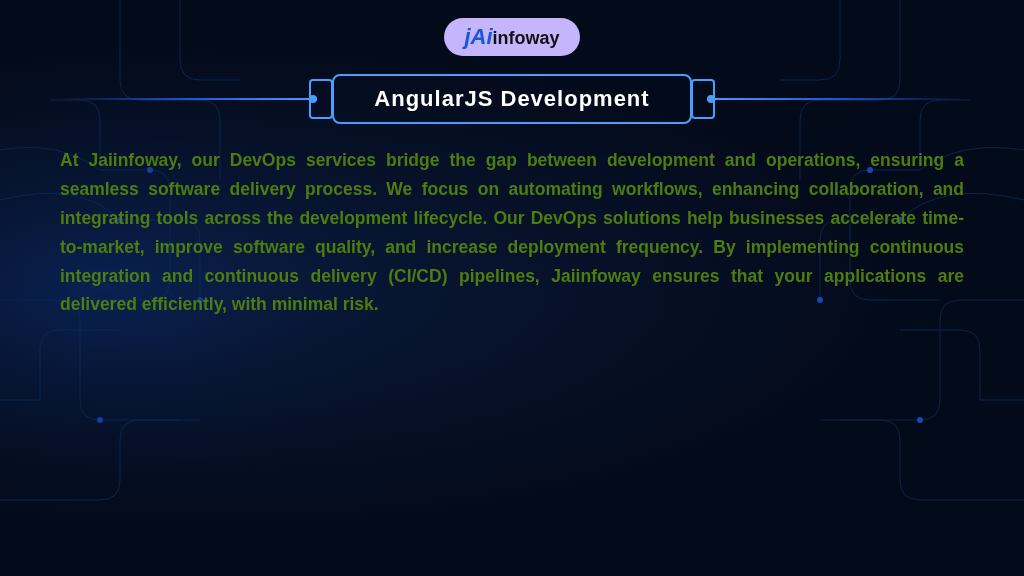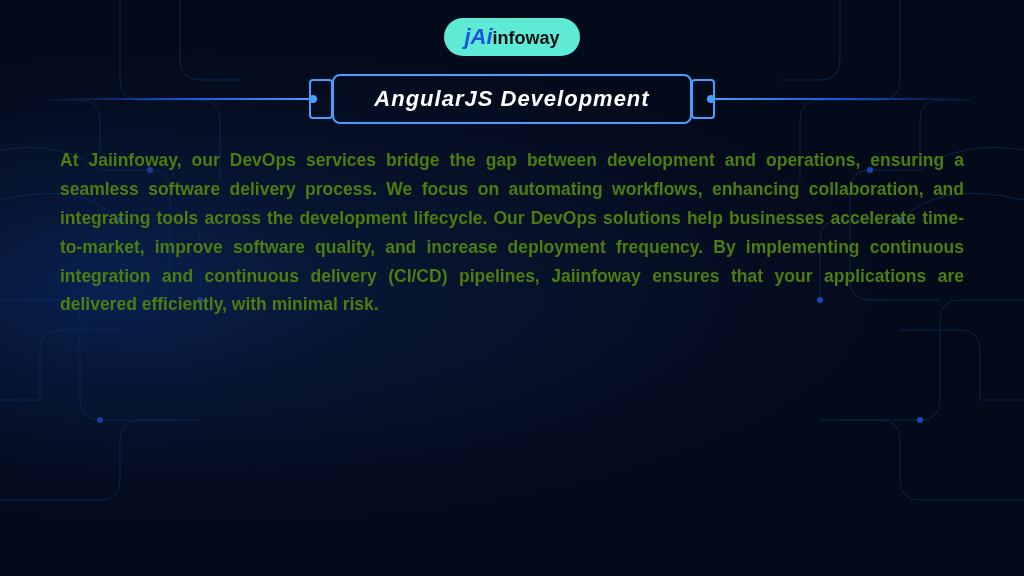--- a/index.html
+++ b/index.html
@@ -42,21 +42,21 @@
       width: 100%;
       height: 100%;
       display: flex;
       flex-direction: column;
       align-items: center;
       padding: 18px 60px 30px 60px;
     }
 
     
     .logo-container {
-      background: #5eead4;
+      background: #c4b5fd;
       border-radius: 25px;
       padding: 6px 20px;
       display: flex;
       align-items: center;
       margin-bottom: 18px;
     }
 
     .logo-text {
       font-size: 18px;
       font-weight: bold;
@@ -148,21 +148,20 @@
     .title-box::after {
       right: -25px;
     }
 
     .title-text {
       color: white;
       font-size: 22px;
       font-weight: bold;
       letter-spacing: 1px;
       white-space: nowrap;
-      font-style: italic;
     }
 
     
     .body-text {
       color: #4d7c0f;
       font-size: 17.5px;
       font-weight: bold;
       line-height: 1.65;
       text-align: justify;
       width: 100%;

